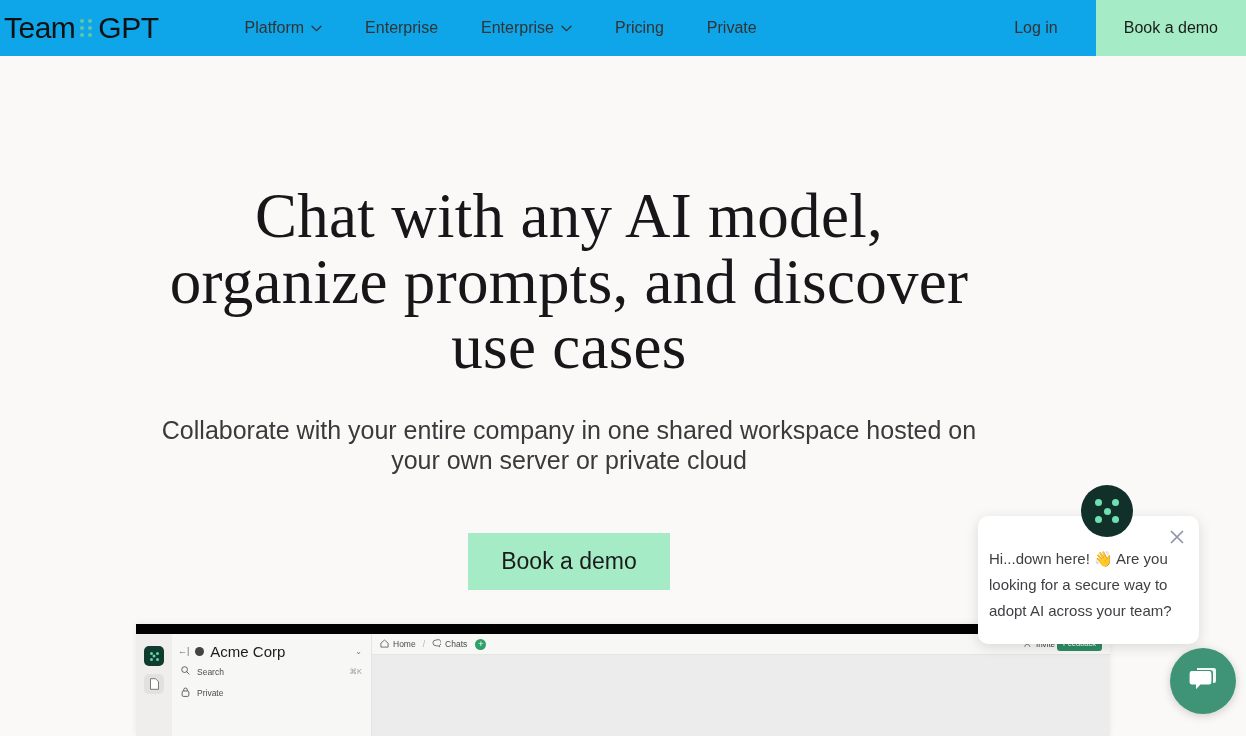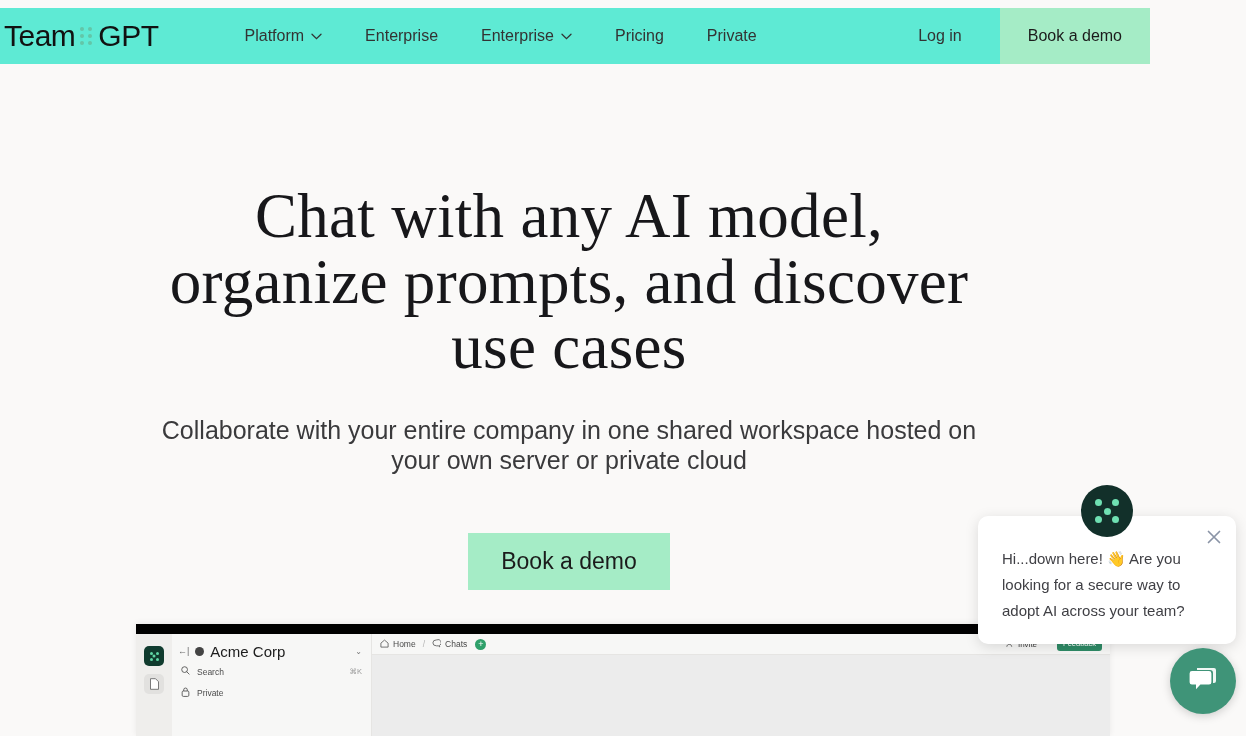--- a/index.html
+++ b/index.html
@@ -6,22 +6,22 @@
   html, body {
     width: 1246px; height: 736px;
     overflow: hidden;
     background: #faf9f8;
     font-family: "Liberation Sans", sans-serif;
   }
   .page { position: relative; width: 1246px; height: 736px; background: #faf9f8; overflow: hidden; }
 
   
   .header {
-    position: absolute; top: 8px; left: 0; width: 1150px; height: 56px;
-    display: flex; align-items: stretch; background: #5eead4;
+    position: absolute; top: 0; left: 0; width: 1246px; height: 56px;
+    display: flex; align-items: stretch; background: #0ea5e9;
   }
   .logo-wrap {
     display: flex; align-items: center; height: 56px;
     padding-left: 4px; gap: 0px;
   }
   .logo-text {
     font-family: "Liberation Sans", sans-serif;
     font-size: 30px; font-weight: 400; color: #111; letter-spacing: -0.5px;
     line-height: 1;
   }
@@ -125,21 +125,21 @@
     height: 21px; background: #f7f7f6; display: flex; align-items: center;
     padding: 0 8px; gap: 5px; border-bottom: 1px solid #e6e5e3;
   }
   .crumb { display: flex; gap: 4px; font-size: 8.5px; color: #4a4a4a; }
   .crumb-sep { color: #b4b4b4; font-size: 8.5px; margin: 0 2px; }
   .plus-circle {
     width: 11px; height: 11px; border-radius: 50%; background: #2fa06a;
     display: flex; align-items: center; justify-content: center;
     color: #fff; font-size: 9px; line-height: 1; margin-left: 3px;
   }
-  .topbar-right { margin-left: auto; display: flex; align-items: center; gap: 20px; }
+  .topbar-right { margin-left: auto; display: flex; align-items: center; gap: 2px; }
   .invite { display: flex; align-items: center; gap: 3px; font-size: 8px; color: #3c3c3c; }
   .feedback-btn {
     background: #2e8b66; color: #fff; font-size: 7.5px; border-radius: 3px;
     padding: 3px 6px; line-height: 1; border: none; font-family: "Liberation Sans", sans-serif;
   }
 
   
   .chat-avatar {
     position: absolute; left: 1081px; top: 485px; width: 52px; height: 52px;
     border-radius: 50%; background: #12302a; z-index: 4;
@@ -147,24 +147,24 @@
   .chat-avatar .d {
     position: absolute; width: 7px; height: 7px; border-radius: 50%; background: #6fe0b2;
   }
   .chat-avatar .d1 { left: 14px; top: 14px; }
   .chat-avatar .d2 { left: 31px; top: 14px; }
   .chat-avatar .d3 { left: 22.5px; top: 22.5px; }
   .chat-avatar .d4 { left: 14px; top: 31px; }
   .chat-avatar .d5 { left: 31px; top: 31px; }
 
   .chat-bubble {
-    position: absolute; left: 978px; top: 516px; width: 258px; min-height: 128px;
+    position: absolute; left: 978px; top: 516px; width: 221px; min-height: 128px;
     background: #fff; border-radius: 10px; z-index: 3;
     box-shadow: 0 3px 14px rgba(0,0,0,0.13);
-    padding: 30px 20px 18px 24px;
+    padding: 30px 20px 18px 11px;
   }
   .chat-msg {
     font-size: 15px; color: #3f3f44; line-height: 1.72;
   }
   .chat-close {
     position: absolute; right: 11px; top: 10px; width: 22px; height: 22px;
     display: flex; align-items: center; justify-content: center; cursor: pointer;
   }
   .chat-launcher {
     position: absolute; left: 1170px; top: 648px; width: 66px; height: 66px;

